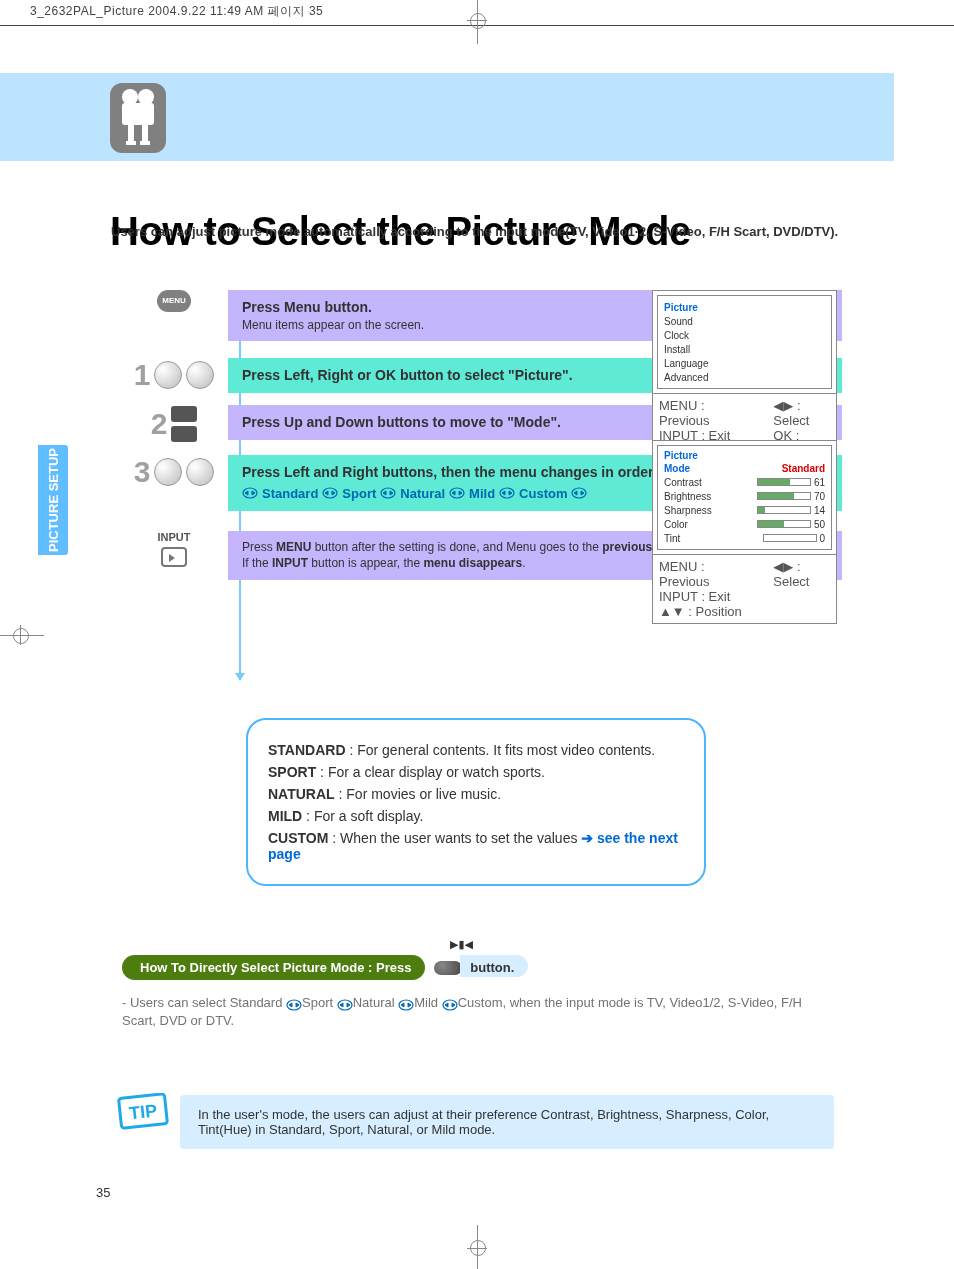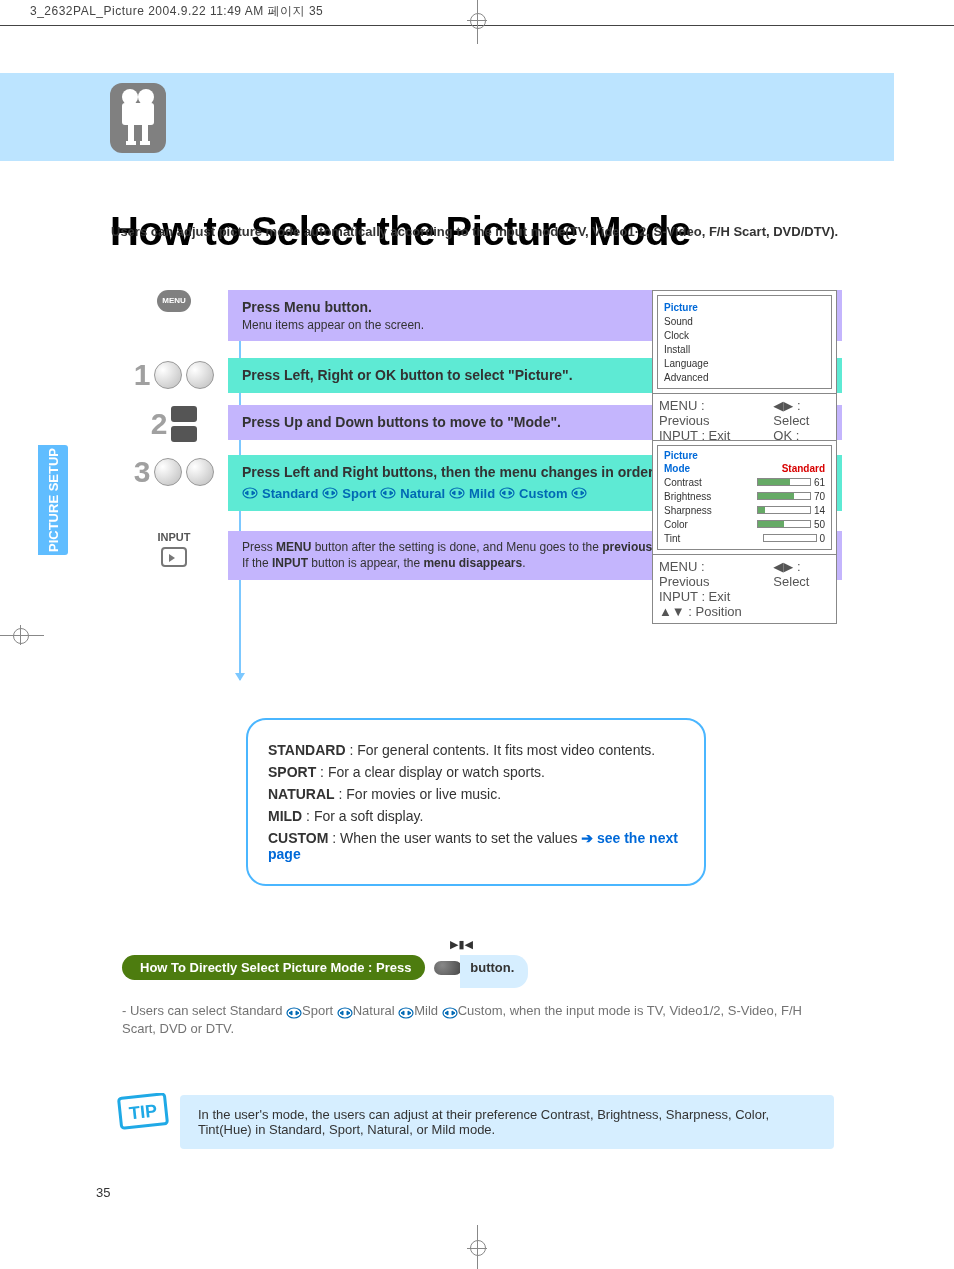--- a/index.html
+++ b/index.html
@@ -77,21 +77,21 @@
   .see-next { color:#0069d8; font-weight:bold;}
 
   
   .direct-wrap { position:absolute; left:122px; top:955px; right:120px;}
   .direct-remote-icon { position:absolute; left:328px; top:-17px; font-size:11px; color:#333;}
   .direct-pill { display:inline-block; background:#4d7c0f; color:#fff; font-size:13px; font-weight:bold;
                  padding:5px 14px 5px 18px; border-radius:14px;}
   .direct-btn  { display:inline-block; width:28px; height:14px; border-radius:8px;
                  background:radial-gradient(circle at 30% 30%,#888,#444); vertical-align:middle; margin:0 4px;}
   .direct-tail { display:inline-block; background:#d6eeff; font-size:13px; font-weight:bold; color:#333;
-                 padding:5px 14px 13px 10px; border-radius:0 14px 14px 0; margin-left:-10px;}
+                 padding:5px 14px 2px 10px; border-radius:0 14px 14px 0; margin-left:-10px;}
   .direct-note { margin-top:14px; font-size:13px; color:#737373; line-height:1.4;}
 
   
   .tip-wrap { position:absolute; left:120px; right:120px; top:1095px;}
   .tip-badge { position:absolute; left:-4px; top:-2px; width:60px; height:44px; }
   .tip-box { margin-left:60px; background:#d6eeff; border-radius:4px; padding:12px 18px; font-size:13px; color:#333;}
 
   .pagenum { position:absolute; left:96px; top:1185px; font-size:13px; color:#333;}
 
 </style>

